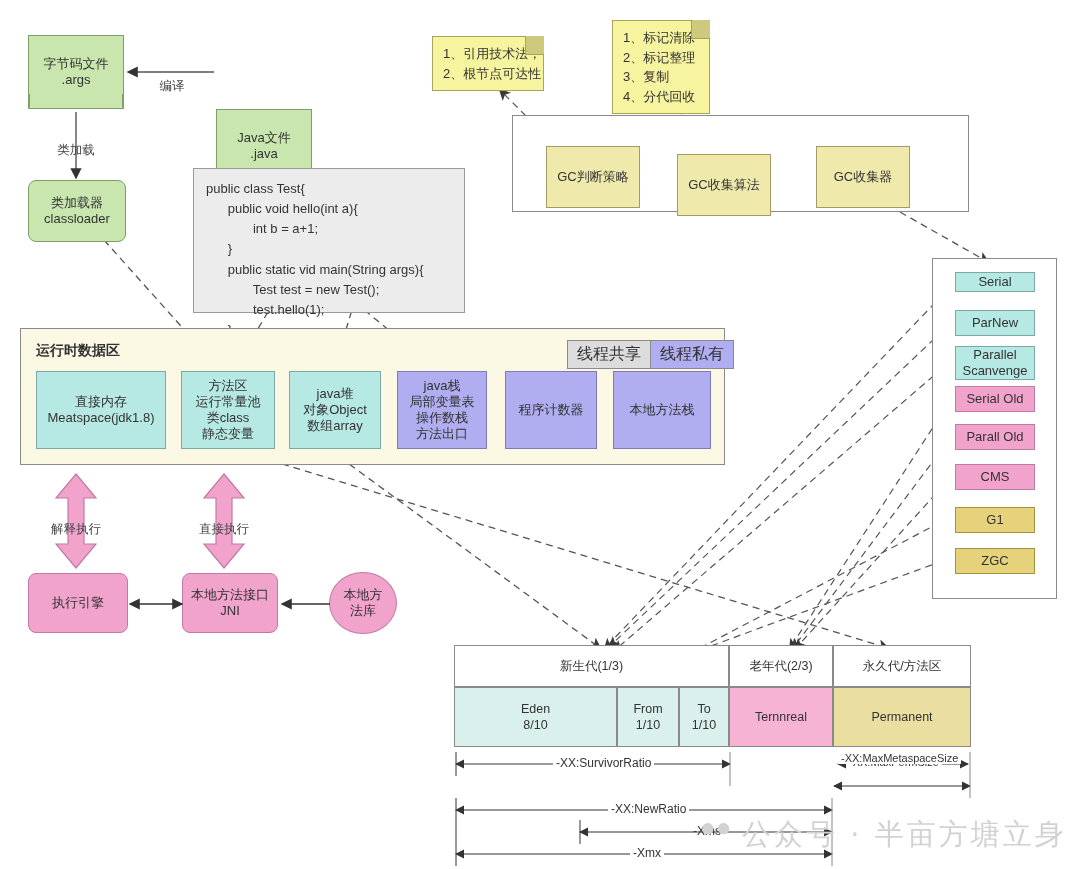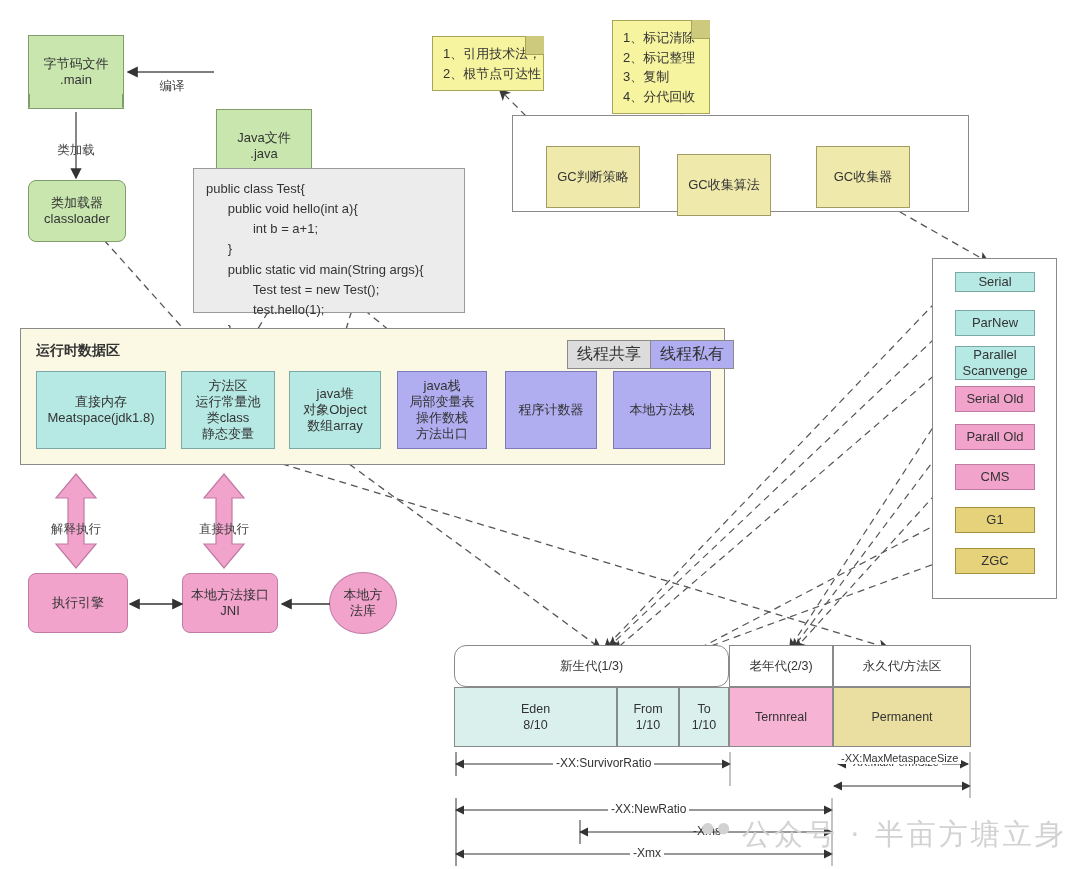--- a/index.html
+++ b/index.html
@@ -96,21 +96,21 @@
     <path d="M952,360 L615,650" stroke="#555" stroke-width="1.2" stroke-dasharray="7,5" fill="none" marker-end="url(#ah)"></path>
     <path d="M952,398 L790,648" stroke="#555" stroke-width="1.2" stroke-dasharray="7,5" fill="none" marker-end="url(#ah)"></path>
     <path d="M952,436 L793,648" stroke="#555" stroke-width="1.2" stroke-dasharray="7,5" fill="none" marker-end="url(#ah)"></path>
     <path d="M952,476 L796,648" stroke="#555" stroke-width="1.2" stroke-dasharray="7,5" fill="none" marker-end="url(#ah)"></path>
     <path d="M700,648 L945,520" stroke="#555" stroke-width="1.2" stroke-dasharray="7,5" fill="none" marker-end="url(#ah)"></path>
     <path d="M700,650 L945,560" stroke="#555" stroke-width="1.2" stroke-dasharray="7,5" fill="none" marker-end="url(#ah)"></path>
   </svg>
 
   <div class="node green doc" style="left:28px;top:35px;width:96px;height:74px;">
     <span>字节码文件</span>
-    <span>.main</span>
+    <span>.args</span>
   </div>
   <div class="node green doc" style="left:216px;top:35px;width:96px;height:74px;">
     <span>Java文件</span>
     <span>.java</span>
   </div>
   <div class="arrlabel" style="left:150px;top:63px;width:44px;">编译</div>
   <div class="arrlabel" style="left:48px;top:127px;width:56px;">类加载</div>
 
   <div class="node green rounded" style="left:28px;top:180px;width:98px;height:62px;">
     <span>类加载器</span>
@@ -235,21 +235,21 @@
     <span>法库</span>
   </div>
 
   <svg class="fatarrow" style="left:126px;top:596px;" width="60" height="16">
     <line x1="4" y1="8" x2="56" y2="8" stroke="#333" stroke-width="1.4" marker-start="url(#ahsr)" marker-end="url(#ahs)"></line>
   </svg>
   <svg class="fatarrow" style="left:276px;top:596px;" width="58" height="16">
     <line x1="54" y1="8" x2="6" y2="8" stroke="#333" stroke-width="1.4" marker-end="url(#ahs)"></line>
   </svg>
 
-  <div class="cell white" style="left:454px;top:645px;width:275px;height:42px;border-radius:12px;">
+  <div class="cell white" style="left:454px;top:645px;width:275px;height:42px;">
     <span>新生代(1/3)</span>
   </div>
   <div class="cell white" style="left:729px;top:645px;width:104px;height:42px;">
     <span>老年代(2/3)</span>
   </div>
   <div class="cell white" style="left:833px;top:645px;width:138px;height:42px;">
     <span>永久代/方法区</span>
   </div>
 
   <div class="cell teal" style="left:454px;top:687px;width:163px;height:60px;">

